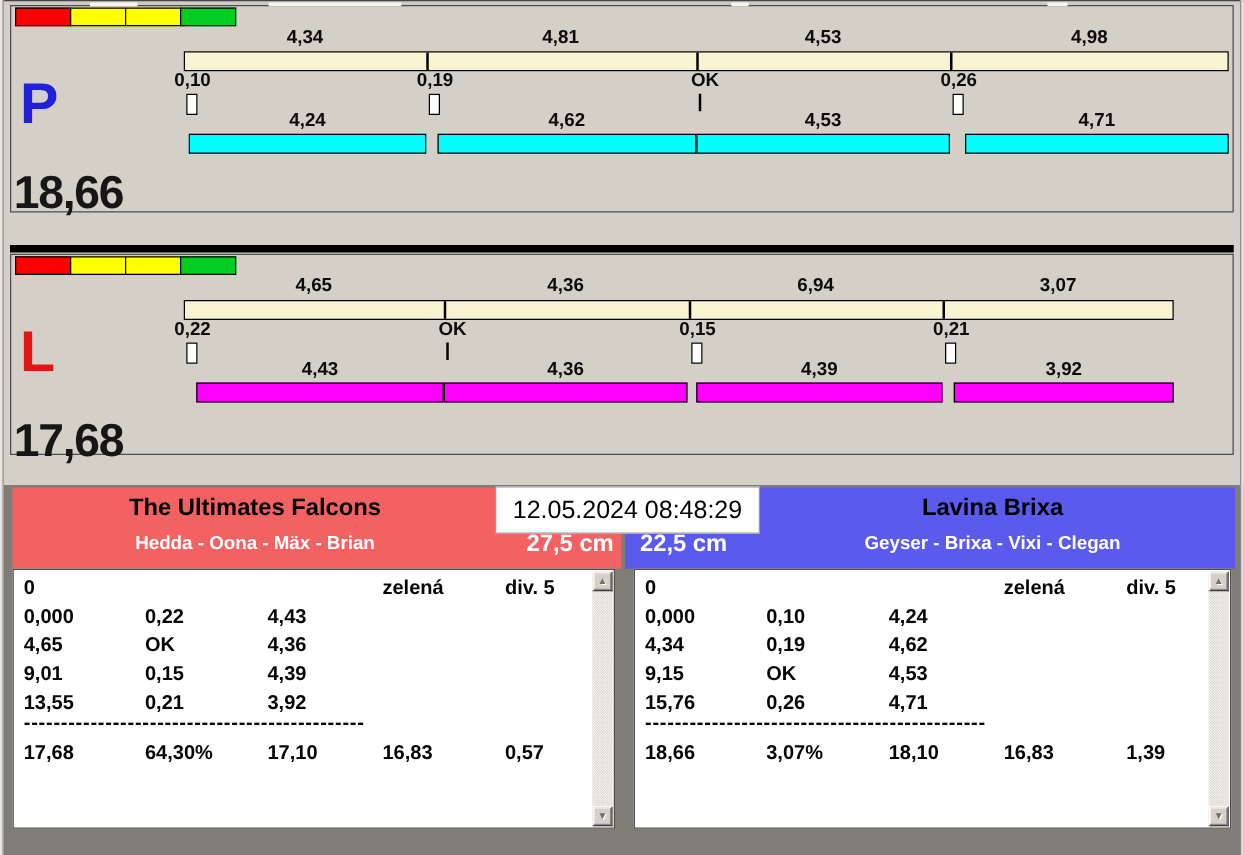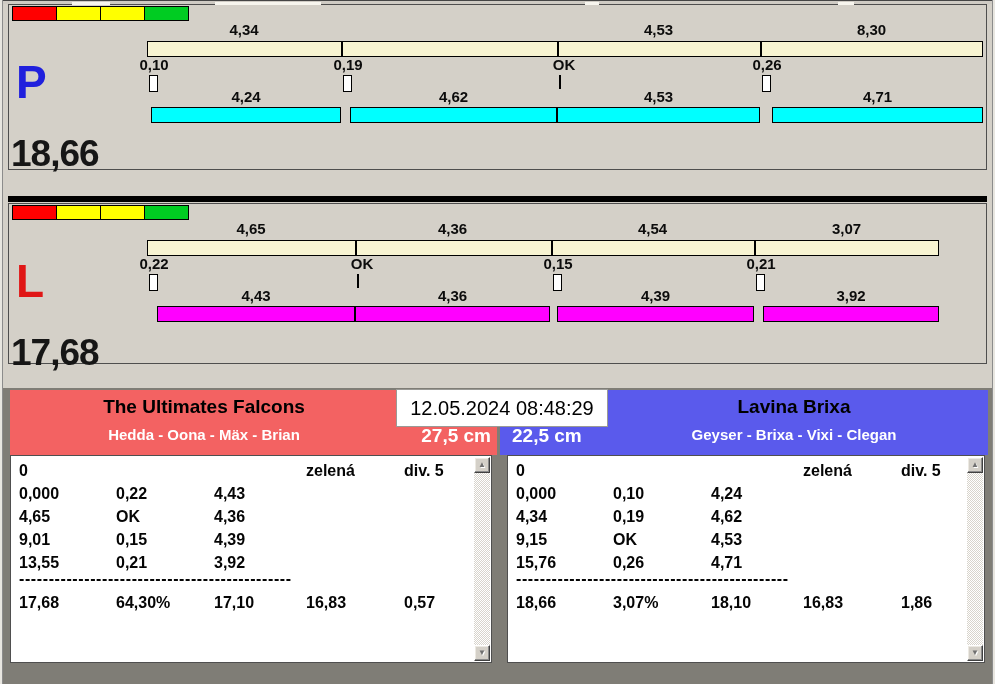--- a/index.html
+++ b/index.html
@@ -82,22 +82,23 @@
   <section class="lane lane-p">
     <div class="lights">
         <div class="light" style="background: rgb(255, 0, 0);"></div>
         <div class="light" style="background: rgb(255, 255, 0);"></div>
         <div class="light" style="background: rgb(255, 255, 0);"></div>
         <div class="light" style="background: rgb(0, 204, 34);"></div>
       </div>
     <div class="lane-letter" style="color: rgb(32, 32, 221);">P</div>
     <div class="bars">
         <div class="num" style="left: 138px; top: 17px; width: 194px;">4,34</div>
+        <div class="num" style="left: 332px; top: 17px; width: 215px;">4,81</div>
         <div class="num" style="left: 548px; top: 17px; width: 203px;">4,53</div>
-        <div class="num" style="left: 751px; top: 17px; width: 223px;">8,30</div>
+        <div class="num" style="left: 751px; top: 17px; width: 223px;">4,98</div>
         <div class="split-bar" style="left: 138px; top: 36px; width: 836px; height: 16px;">
           <div class="tick" style="left: 193px;"></div>
           <div class="tick" style="left: 409px;"></div>
           <div class="tick" style="left: 612px;"></div>
         </div>
         <div class="start-label" style="left: 115px; top: 52px; width: 60px; text-align: center;">0,10</div>
         <div class="start-box" style="left: 140px; top: 70px; width: 9px; height: 17px;"></div>
         <div class="start-label" style="left: 309px; top: 52px; width: 60px; text-align: center;">0,19</div>
         <div class="start-box" style="left: 334px; top: 70px; width: 9px; height: 17px;"></div>
         <div class="start-label" style="left: 525px; top: 52px; width: 60px; text-align: center;">OK</div>
@@ -122,21 +123,21 @@
     <div class="lights">
         <div class="light" style="background: rgb(255, 0, 0);"></div>
         <div class="light" style="background: rgb(255, 255, 0);"></div>
         <div class="light" style="background: rgb(255, 255, 0);"></div>
         <div class="light" style="background: rgb(0, 204, 34);"></div>
       </div>
     <div class="lane-letter" style="color: rgb(224, 22, 22);">L</div>
     <div class="bars">
         <div class="num" style="left: 138px; top: 17px; width: 208px;">4,65</div>
         <div class="num" style="left: 346px; top: 17px; width: 195px;">4,36</div>
-        <div class="num" style="left: 542px; top: 17px; width: 203px;">4,54</div>
+        <div class="num" style="left: 542px; top: 17px; width: 203px;">6,94</div>
         <div class="num" style="left: 745px; top: 17px; width: 185px;">3,07</div>
         <div class="split-bar" style="left: 138px; top: 36px; width: 792px; height: 16px;">
           <div class="tick" style="left: 207px;"></div>
           <div class="tick" style="left: 403px;"></div>
           <div class="tick" style="left: 606px;"></div>
         </div>
         <div class="start-label" style="left: 115px; top: 52px; width: 60px; text-align: center;">0,22</div>
         <div class="start-box" style="left: 140px; top: 70px; width: 9px; height: 17px;"></div>
         <div class="start-label" style="left: 323px; top: 52px; width: 60px; text-align: center;">OK</div>
         <div class="ok-line" style="left: 348px; top: 70px; width: 2px; height: 14px;"></div>
@@ -216,21 +217,21 @@
             <div class="cell" style="left: 105px; top: 75px;">OK</div>
             <div class="cell" style="left: 203px; top: 75px;">4,53</div>
             <div class="cell" style="left: 8px; top: 98px;">15,76</div>
             <div class="cell" style="left: 105px; top: 98px;">0,26</div>
             <div class="cell" style="left: 203px; top: 98px;">4,71</div>
             <div class="cell sep" style="left: 8px; top: 114px;">----------------------------------------------</div>
             <div class="cell" style="left: 8px; top: 138px;">18,66</div>
             <div class="cell" style="left: 105px; top: 138px;">3,07%</div>
             <div class="cell" style="left: 203px; top: 138px;">18,10</div>
             <div class="cell" style="left: 295px; top: 138px;">16,83</div>
-            <div class="cell" style="left: 393px; top: 138px;">1,86</div>
+            <div class="cell" style="left: 393px; top: 138px;">1,39</div>
           </div>
         <div class="scrollbar">
           <div class="sb-btn up">▲</div>
           <div class="sb-btn down">▼</div>
         </div>
       </div>
     </div>
 
     <div class="date-box">12.05.2024 08:48:29</div>
   </div>

